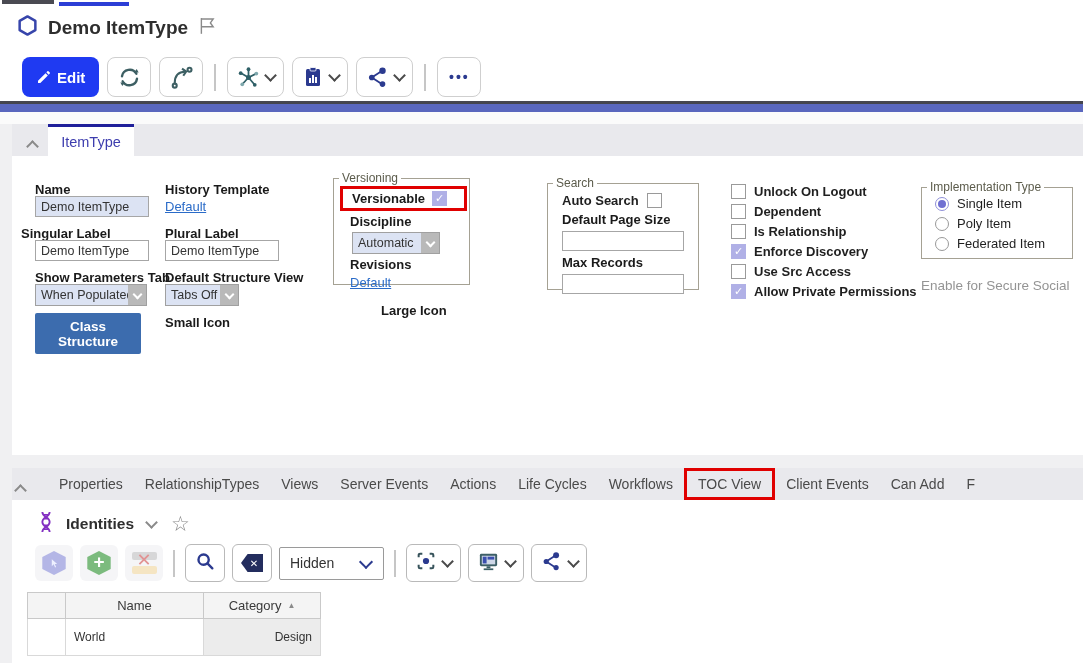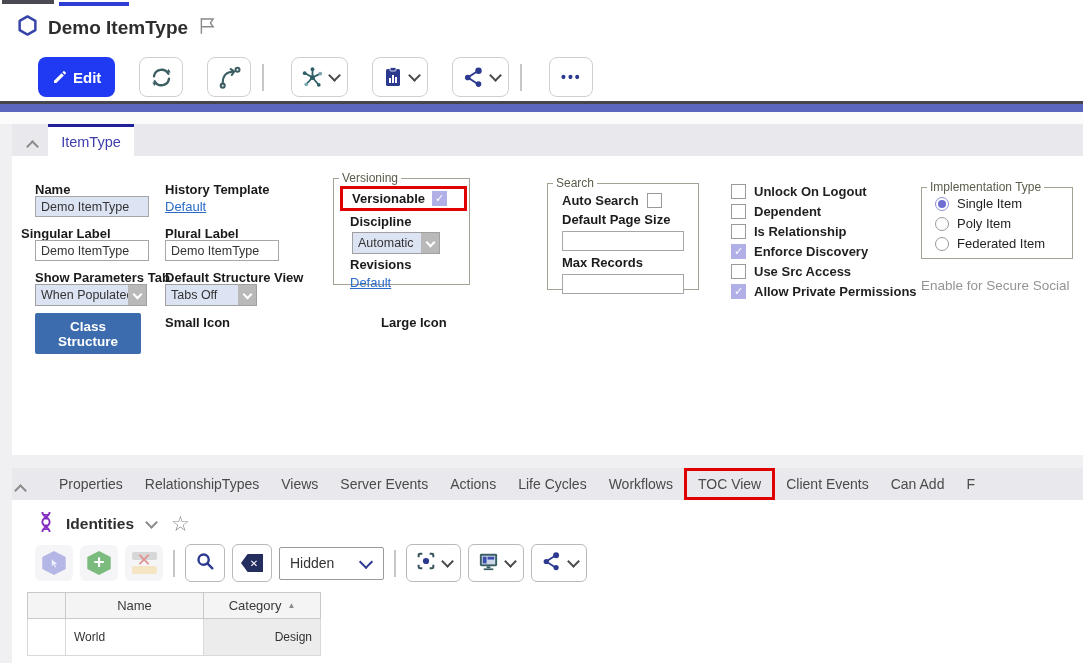--- a/index.html
+++ b/index.html
@@ -12,21 +12,21 @@
   .tabbar-blue{position:absolute;top:2px;left:59px;width:70px;height:4px;background:#2c3ed6;}
   .title-row{position:absolute;top:14px;left:16px;display:flex;align-items:center;gap:9px;}
   .page-title{font-size:19px;font-weight:bold;color:#2e2e2e;}
   .dark-line{position:absolute;top:101px;left:0;width:100%;height:3px;background:#45454e;}
   .blue-bar{position:absolute;top:104px;left:0;width:100%;height:8px;background:#5a67be;}
   .substrip{position:absolute;top:112px;left:0;width:100%;height:12px;background:#fbfbfb;}
 
   
   .toolbar{position:absolute;top:57px;left:22px;display:flex;align-items:center;gap:8px;}
   .tb-btn{height:40px;min-width:44px;display:flex;align-items:center;justify-content:center;gap:5px;
-          background:#fff;border:1.5px solid #cfcfcf;border-radius:8px;box-sizing:border-box;padding:0 8px;cursor:pointer;margin-left:16px;}
+          background:#fff;border:1.5px solid #cfcfcf;border-radius:8px;box-sizing:border-box;padding:0 8px;cursor:pointer;}
   .tb-btn svg{display:block;}
   .edit-btn{background:#1f3af2;border:none;color:#fff;font-size:15px;font-weight:bold;padding:0 14px;}
   .tb-sep{width:2px;height:27px;background:#c6c6c6;margin:0 3px;}
   .dots::after{content:"\2022\2022\2022";color:#2b3a8f;font-size:14px;font-weight:bold;letter-spacing:2px;}
 
   
   .chev{display:inline-block;width:7px;height:7px;border-right:2px solid #4a4a4a;border-bottom:2px solid #4a4a4a;
         transform:rotate(45deg);margin-top:-3px;}
   .chev.up{transform:rotate(-135deg);margin-top:4px;}
   .chev.white{width:5px;height:5px;border-color:#fff;margin-top:-2px;}
@@ -246,30 +246,30 @@
 
     <span class="fld" style="left:23px;top:114px;">Show Parameters Tab</span>
     <div class="dd" style="left:23px;top:128px;width:112px;">
       <span class="val">When Populated</span>
       <span class="arrow">
           <span class="chev white"></span>
         </span>
     </div>
 
     <span class="fld" style="left:153px;top:114px;">Default Structure View</span>
-    <div class="dd" style="left:153px;top:128px;width:92px;">
+    <div class="dd" style="left:153px;top:128px;width:74px;">
       <span class="val">Tabs Off</span>
       <span class="arrow">
           <span class="chev white"></span>
         </span>
     </div>
 
     <button class="btn-steel" style="left:23px;top:157px;width:106px;height:41px;">Class Structure</button>
     <span class="fld" style="left:153px;top:159px;">Small Icon</span>
-    <span class="fld" style="left:321px;top:159px;padding-left:48px;">Large Icon</span>
+    <span class="fld" style="left:321px;top:147px;padding-left:48px;">Large Icon</span>
 
     <div class="fieldset" style="left:321px;top:22px;width:137px;height:107px;">
       <span class="legend">Versioning</span>
       <div style="position:absolute;left:6px;top:7px;display:flex;flex-direction:column;gap:3px;">
         <div class="red-box" style="display:flex;align-items:center;gap:7px;padding:2px 4px 2px 9px;width:108px;">
           <span class="fld" style="position:static;">Versionable</span>
           <span class="cb on"></span>
         </div>
         <span class="fld" style="position:static;margin-left:10px;">Discipline</span>
         <div class="dd" style="position:static;width:88px;margin-left:12px;">

